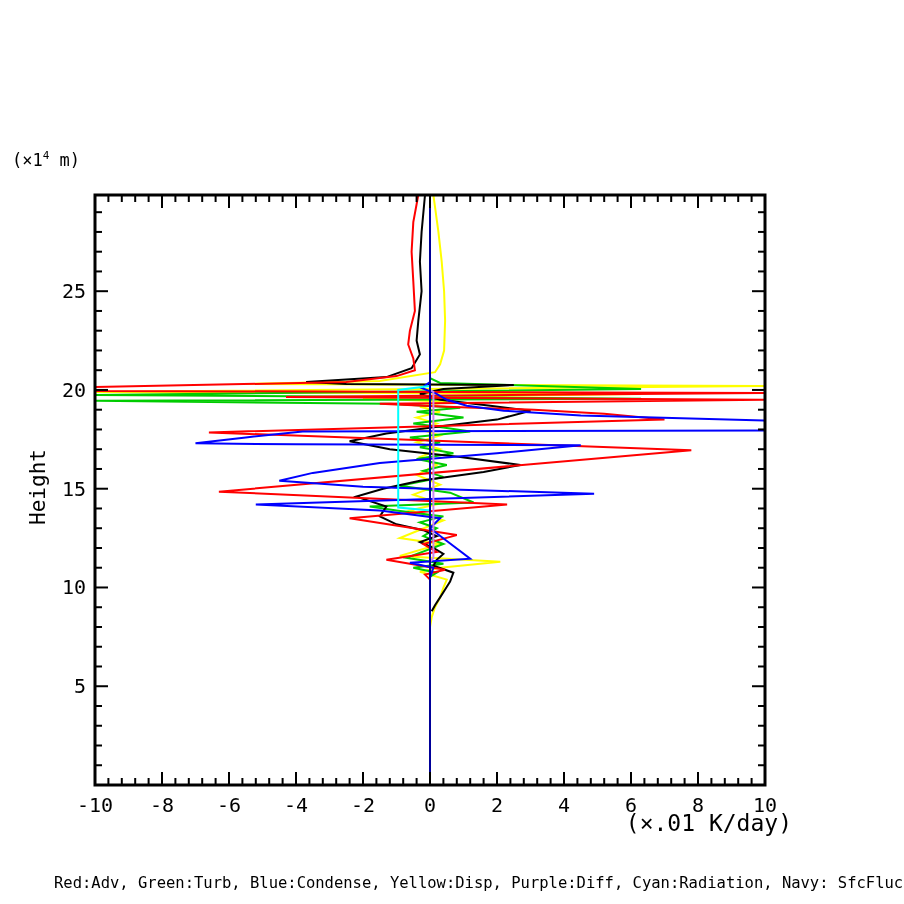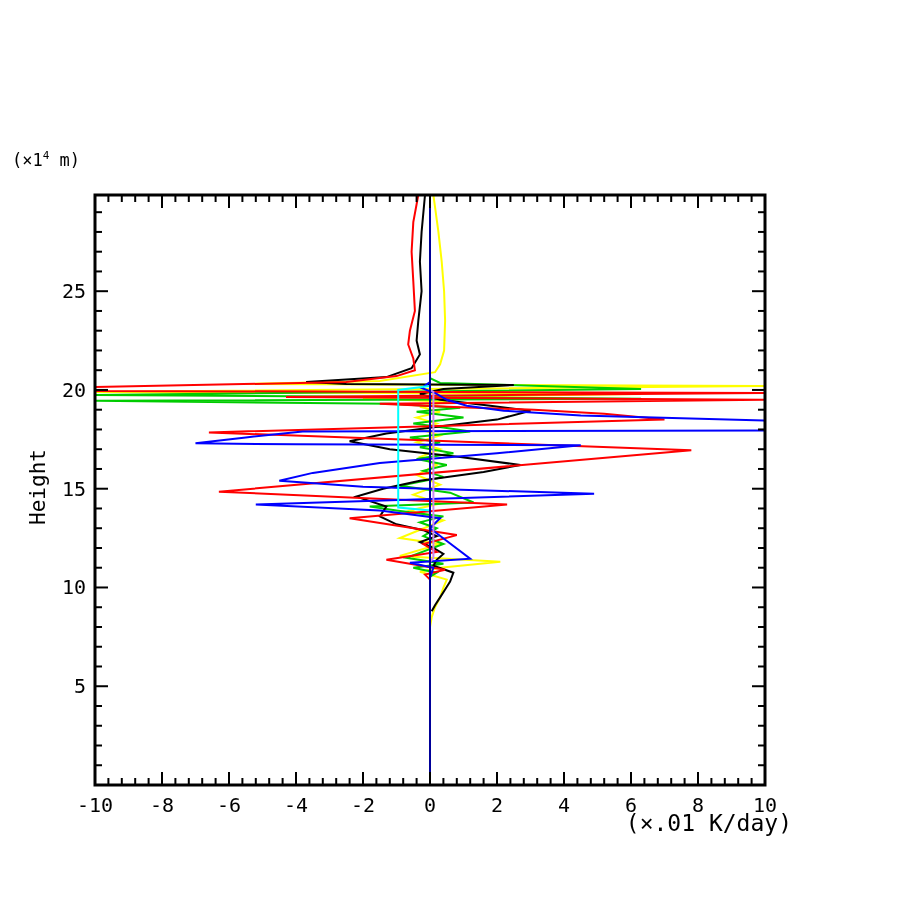--- a/index.html
+++ b/index.html
@@ -250,14 +250,15 @@
       <line x1="765" y1="212.1844660194174" x2="758" y2="212.1844660194174" stroke="#000" stroke-width="2"></line>
       <text x="86" y="693.2387010378307" text-anchor="end" font-size="20px">5</text>
       <text x="86" y="594.4774020756612" text-anchor="end" font-size="20px">10</text>
       <text x="86" y="495.71610311349184" text-anchor="end" font-size="20px">15</text>
       <text x="86" y="396.9548041513224" text-anchor="end" font-size="20px">20</text>
       <text x="86" y="298.19350518915303" text-anchor="end" font-size="20px">25</text>
     </svg>
 
   <div class="x-unit">(×.01 K/day)</div>
 
+  <div class="caption">Red:Adv, Green:Turb, Blue:Condense, Yellow:Disp, Purple:Diff, Cyan:Radiation, Navy: SfcFluc</div>
 
 </div>
 
 </body></html>

